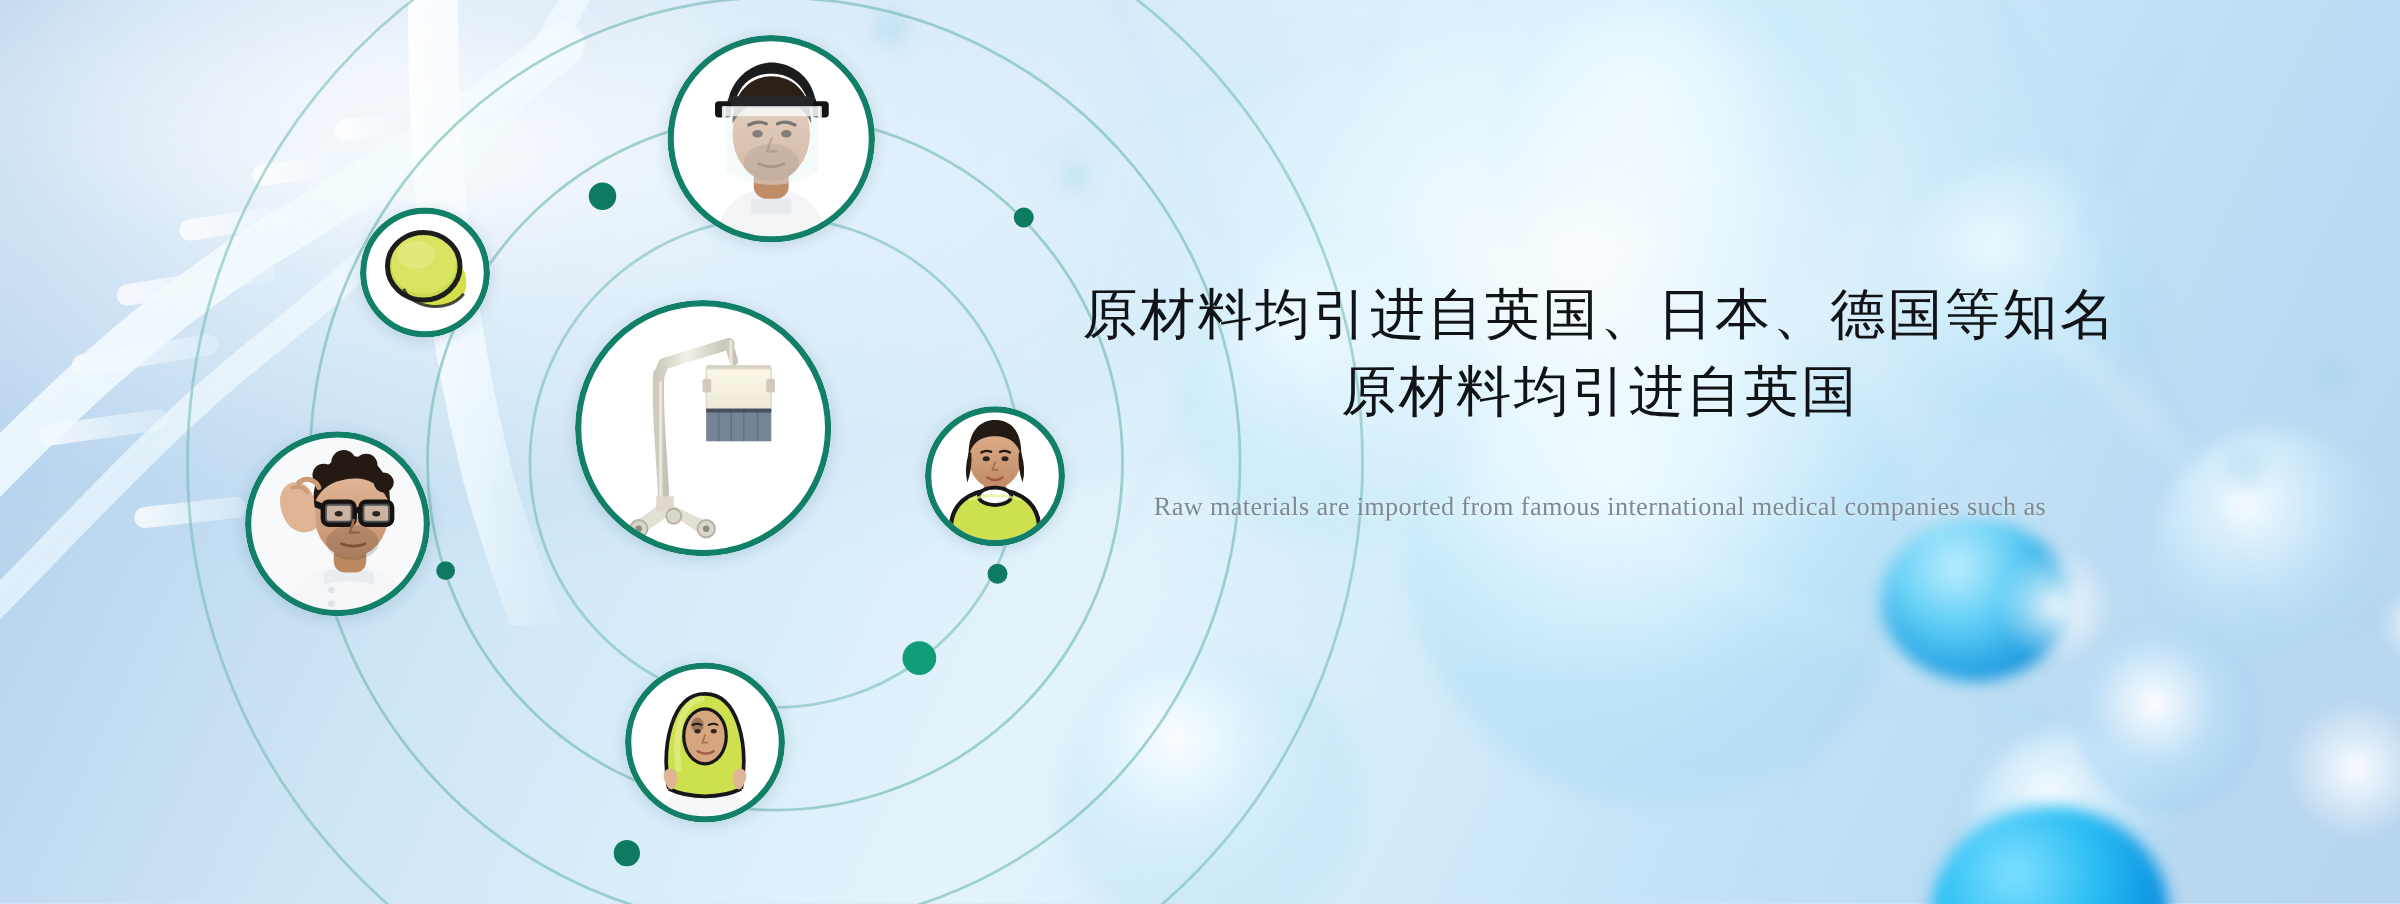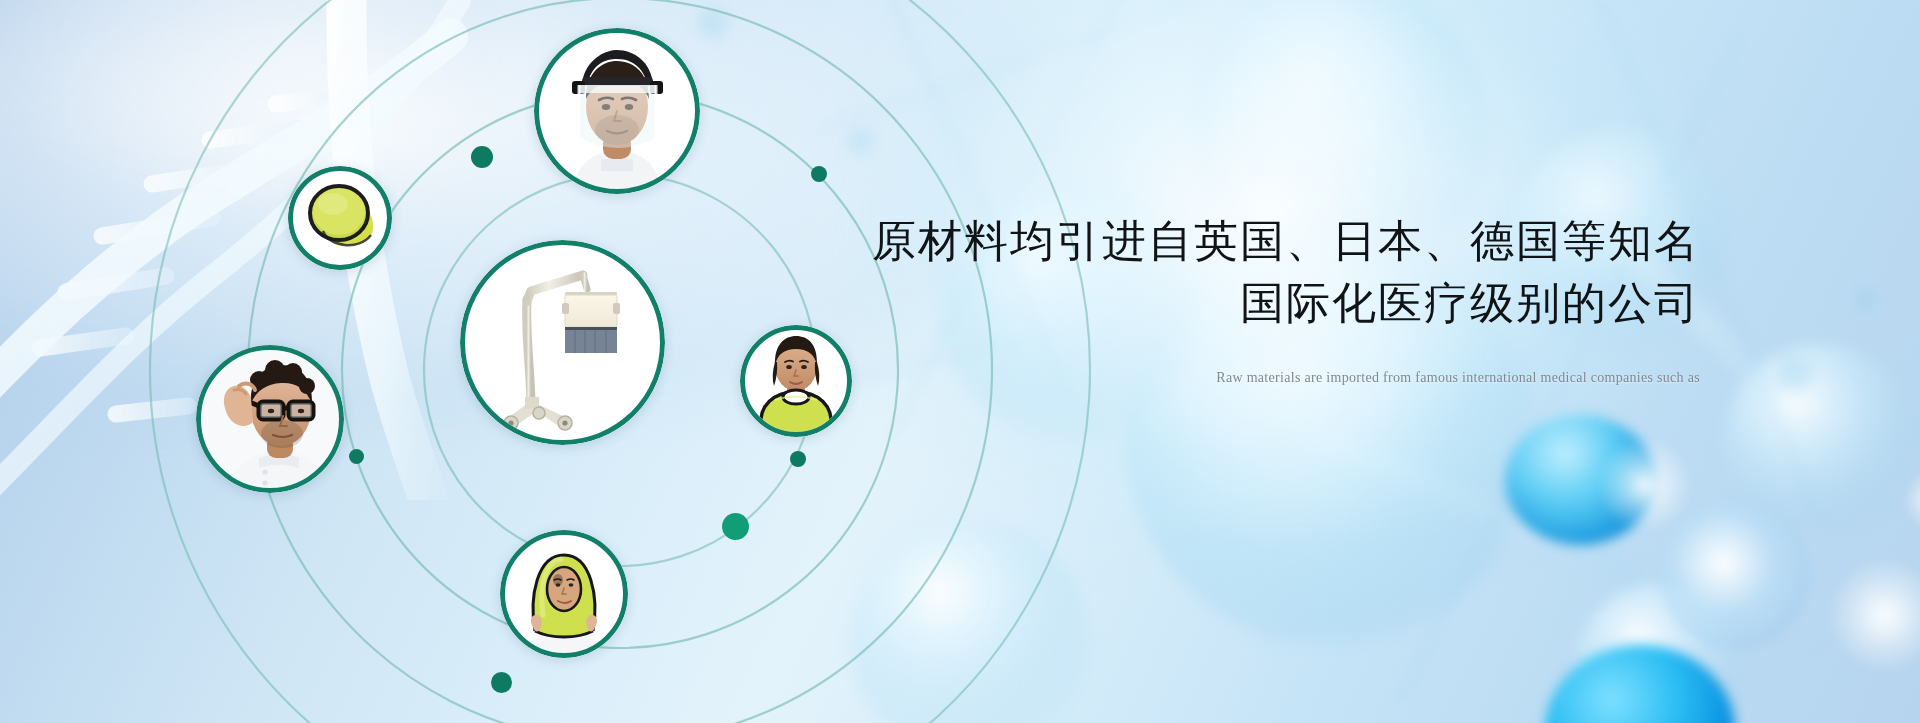--- a/index.html
+++ b/index.html
@@ -104,40 +104,40 @@
     position:absolute; inset:5px; border-radius:50%;
     background:#ffffff; overflow:hidden;
   }
   .bubble svg{ position:absolute; left:0; top:0; width:100%; height:100%; }
   
   .dot{ position:absolute; border-radius:50%; background:#0e7a62; }
   .dot.mid{ background:#119d78; }
   
   .copy{
     position:absolute;
-    left:860px; top:210px;
+    left:860px; top:221px;
     width:840px;
-    text-align:right;
+    text-align:center;
     z-index:20;
   }
   .headline{
     color:#101416;
     font-size:44px;
     line-height:1.42;
     letter-spacing:2px;
     font-weight:400;
     margin:0;
     white-space:nowrap;
   }
   .headline .l2{ display:block; }
   .subcopy{
-    margin:30px 0 0 0;
+    margin:40px 0 0 0;
     color:#7e8893;
     font-family:"Liberation Serif", serif;
-    font-size:14px;
+    font-size:21px;
     line-height:1.85;
     letter-spacing:.3px;
     text-shadow:0 1px 2px rgba(255,255,255,.55);
   }
   .subcopy .s2{ display:block; }
 </style>
 </head>
 <body>
 
 <div id="banner">
@@ -503,20 +503,20 @@
   <div class="dot" style="left:471px;top:146px;width:22px;height:22px;"></div>
   <div class="dot" style="left:811px;top:166px;width:16px;height:16px;"></div>
   <div class="dot" style="left:349px;top:449px;width:15px;height:15px;"></div>
   <div class="dot" style="left:790px;top:451px;width:16px;height:16px;"></div>
   <div class="dot mid" style="left:722px;top:513px;width:27px;height:27px;"></div>
   <div class="dot" style="left:491px;top:672px;width:21px;height:21px;"></div>
 
   <div class="copy">
     <h1 class="headline">
       <span>原材料均引进自英国、日本、德国等知名</span>
-      <span class="l2">国际化医疗级别的公司</span>
+      <span class="l2">原材料均引进自英国</span>
     </h1>
     <p class="subcopy">
       <span>Raw materials are imported from famous international medical companies such as</span>
     </p>
   </div>
 
 </div>
 
 </body></html>

